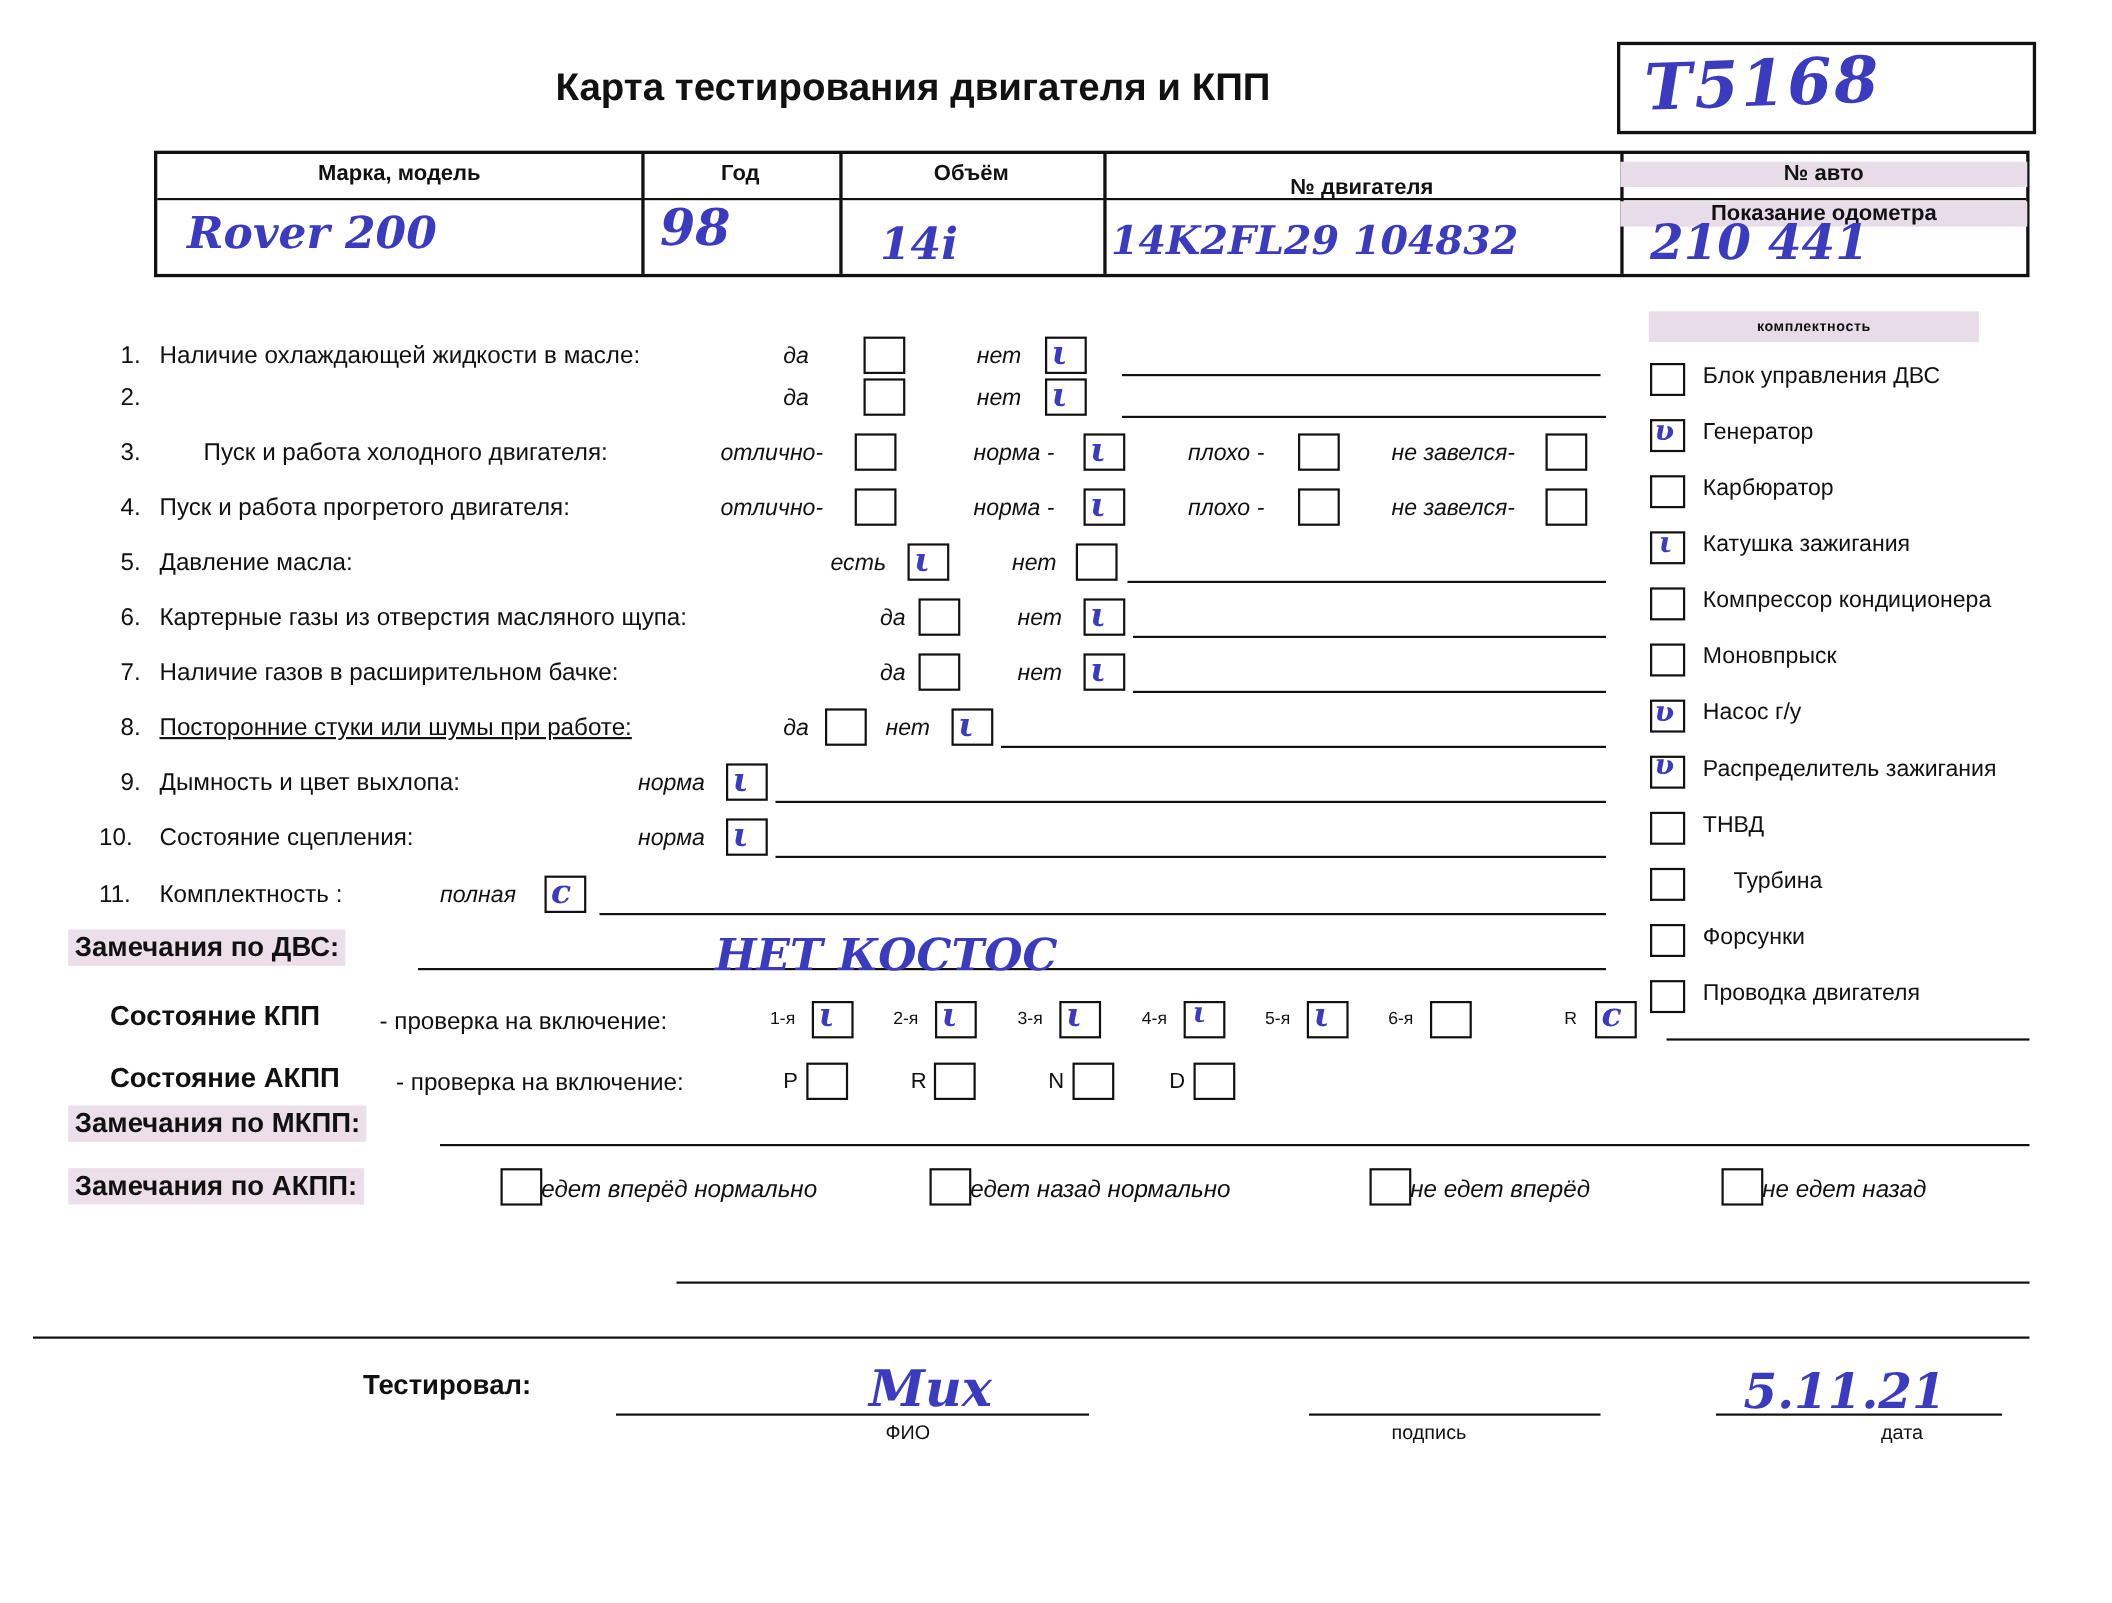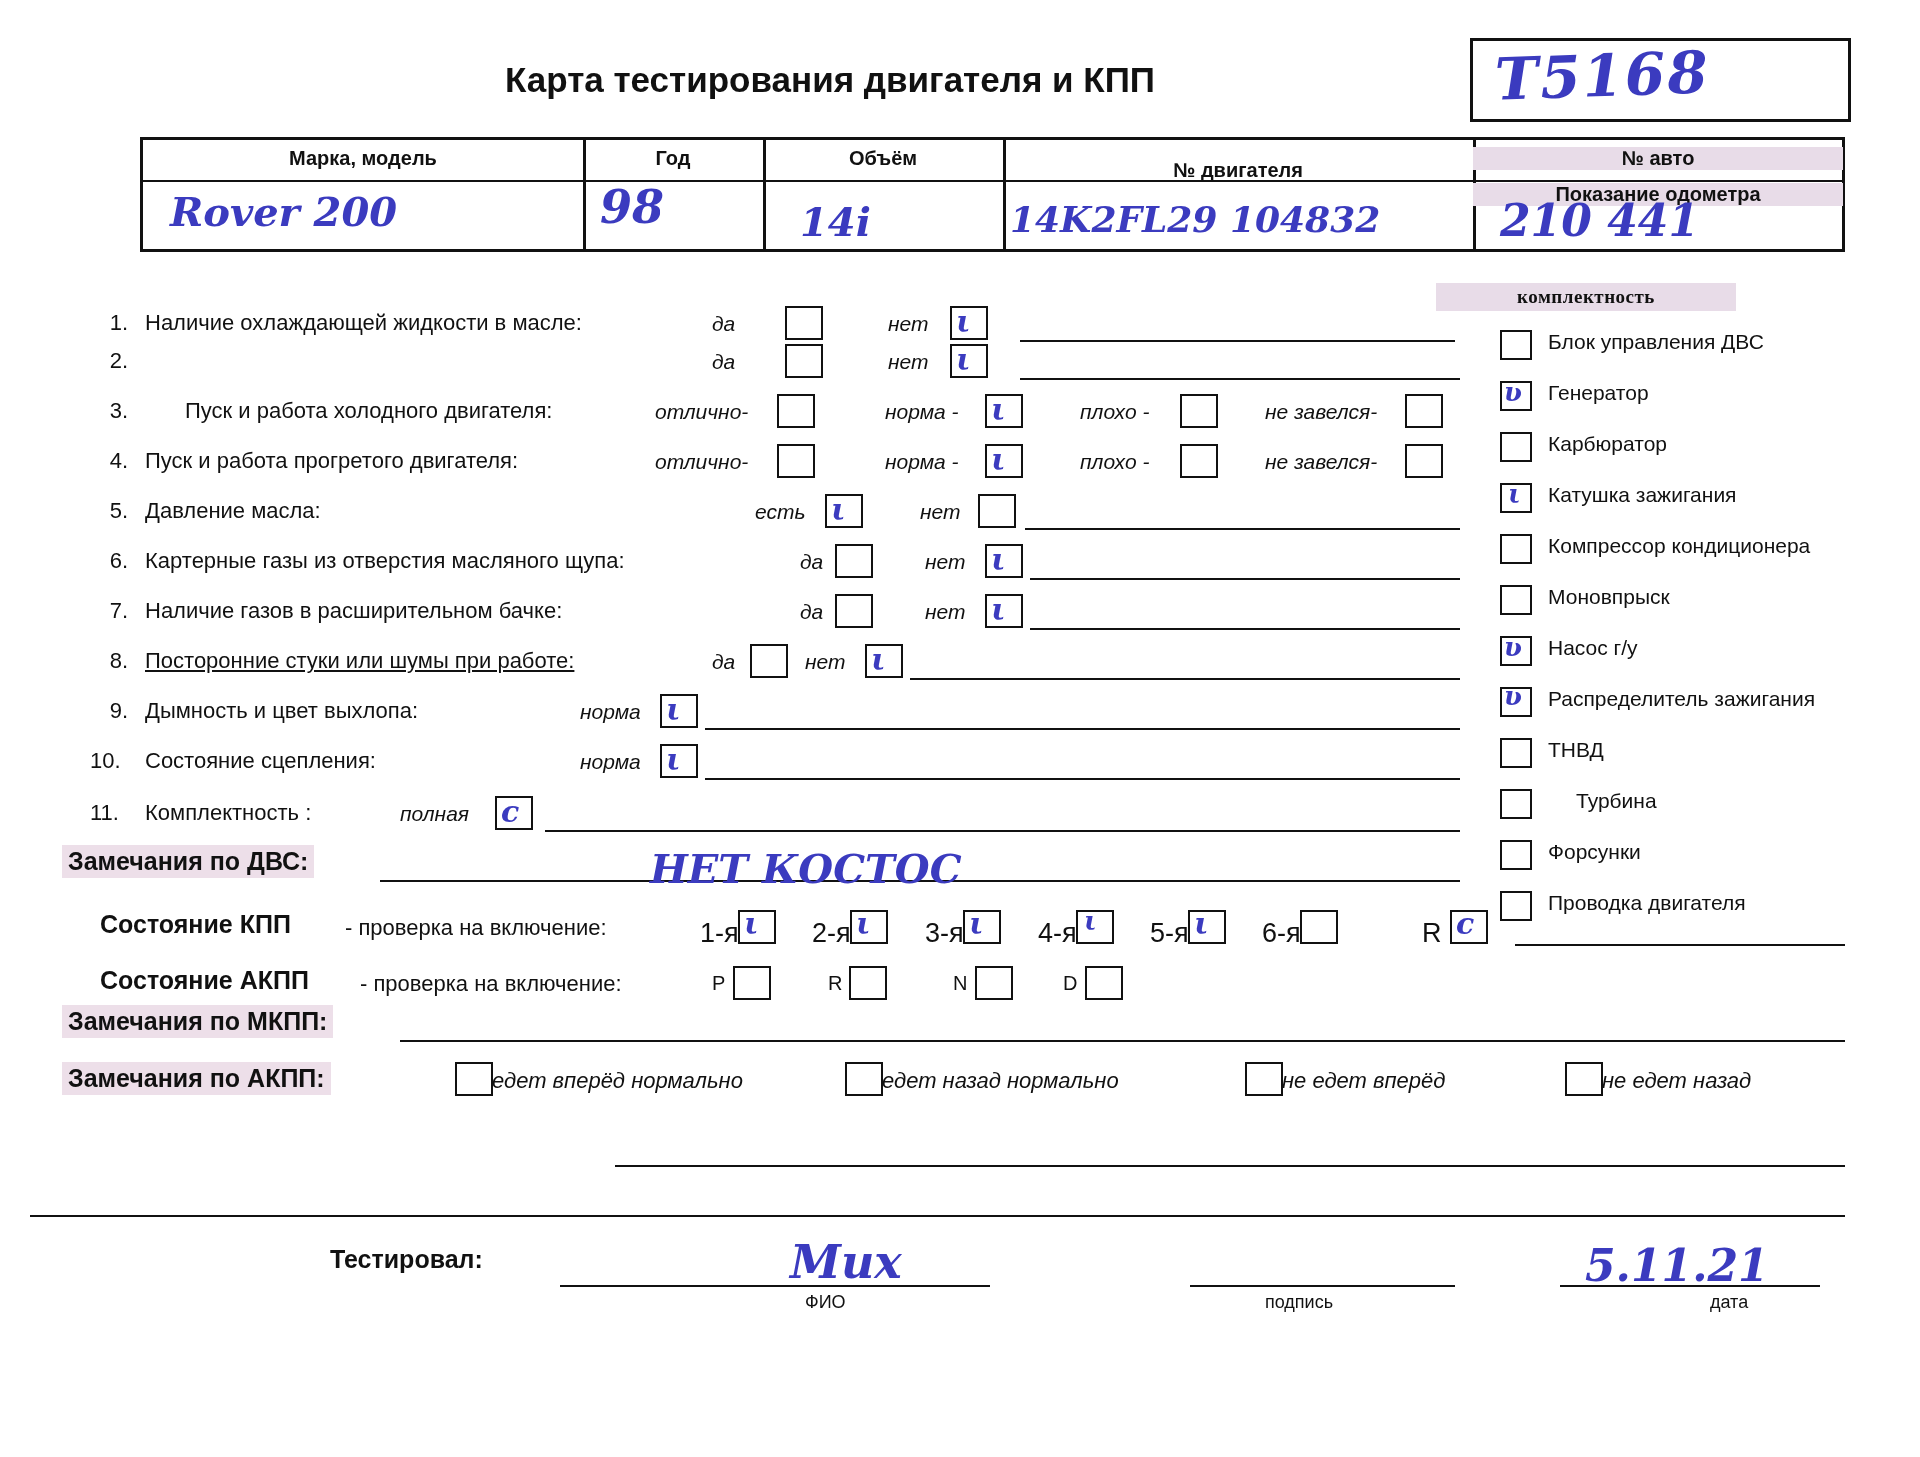--- a/index.html
+++ b/index.html
@@ -50,36 +50,36 @@
   
   .item{position:absolute;font-size:22px;white-space:nowrap;}
   .num{position:absolute;font-size:22px;text-align:right;width:28px;}
   .opt{position:absolute;font-size:21px;font-style:italic;}
   .chk{position:absolute;border:2px solid #111;width:38px;height:34px;box-sizing:border-box;background:transparent;}
   .tick{position:absolute;font-size:30px;color:#3b3bbf;font-family:"DejaVu Serif",serif;font-style:italic;font-weight:bold;}
   .rule{position:absolute;height:2px;background:#111;}
 
   
   .kompl-hdr{
-    position:absolute;left:1436px;top:283px;width:300px;height:28px;
-    background:#e8dce8;text-align:center;font-size:19px;font-weight:bold;
-    letter-spacing:.5px;line-height:28px;font-family:Liberation Serif, serif;
+    position:absolute;left:1499px;top:283px;width:300px;height:28px;
+    background:#e8dce8;text-align:center;font-size:13px;font-weight:bold;
+    letter-spacing:.5px;line-height:28px;
   }
   .kitem{position:absolute;font-size:21px;white-space:nowrap;}
   .kbox{position:absolute;width:32px;height:30px;border:2px solid #111;box-sizing:border-box;}
 
   
   .lbl-hl{
     position:absolute;font-size:25px;font-weight:bold;background:#eddfe9;
     padding:2px 6px;white-space:nowrap;
   }
   .lbl{position:absolute;font-size:25px;font-weight:bold;white-space:nowrap;}
 
   .sub{position:absolute;font-size:22px;white-space:nowrap;}
-  .gearlbl{position:absolute;font-size:27px;}
+  .gearlbl{position:absolute;font-size:16px;}
   .akpplbl{position:absolute;font-size:20px;}
 
   .ital{position:absolute;font-size:22px;font-style:italic;white-space:nowrap;}
 
   .footlbl{position:absolute;font-size:18px;}
   .testlbl{position:absolute;font-size:25px;font-weight:bold;}
 </style>
 </head>
 <body>
 

